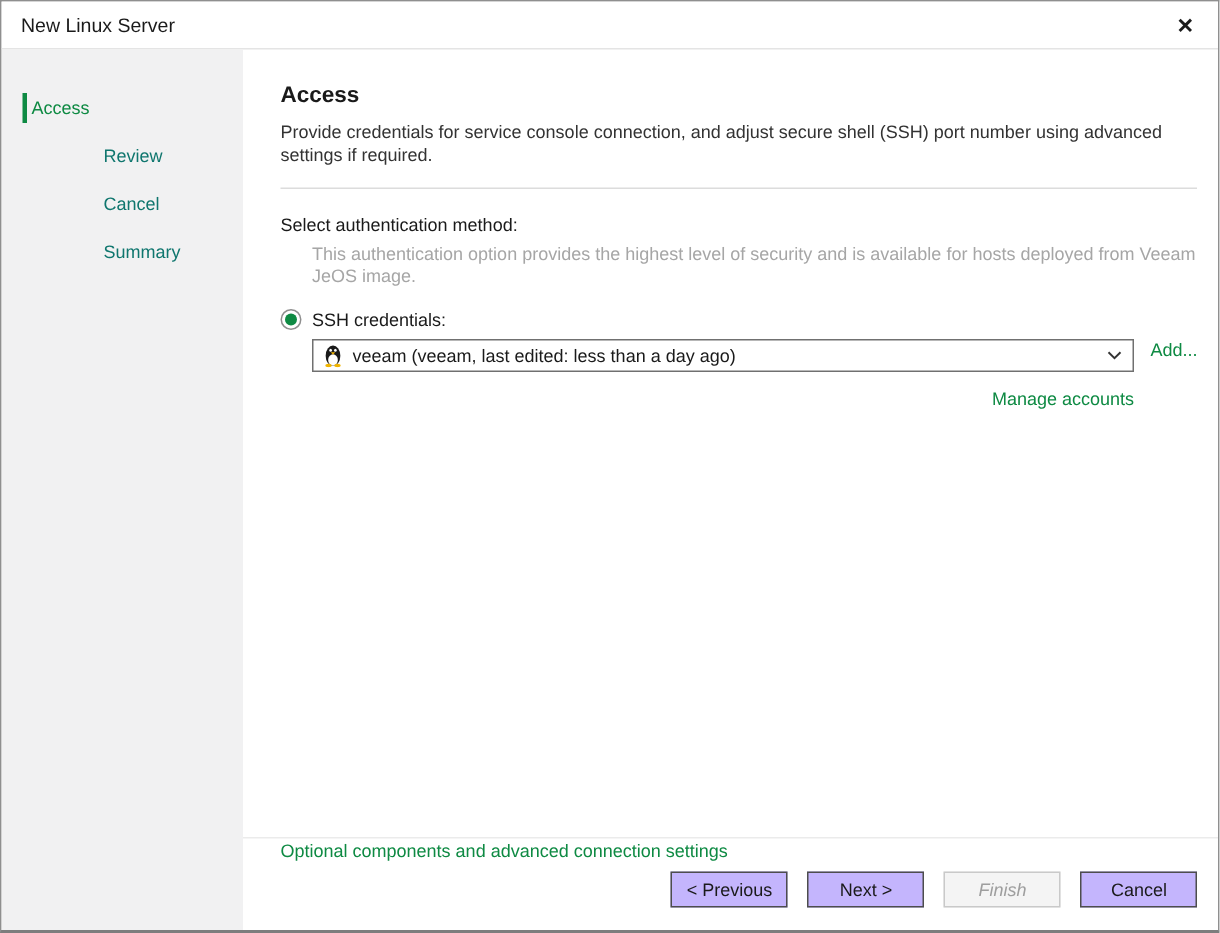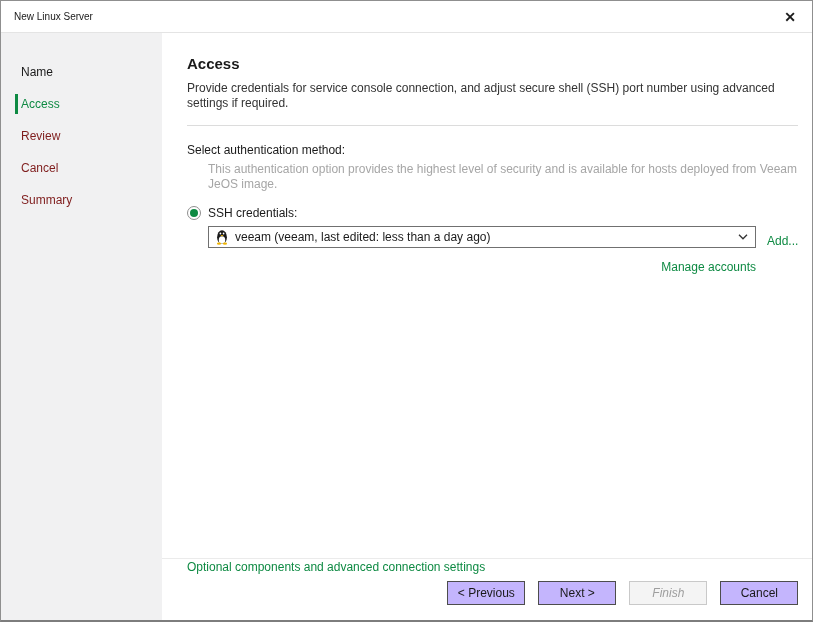--- a/index.html
+++ b/index.html
@@ -13,21 +13,21 @@
     overflow: hidden;
   }
   
   .titlebar {
     height: 32px;
     display: flex; align-items: center;
     background: #ffffff;
     border-bottom: 1px solid #e4e4e4;
     padding: 0 12px 0 13px;
   }
-  .titlebar .title { font-size: 10px; color: #1a1a1a; }
+  .titlebar .title { font-size: 13px; color: #1a1a1a; }
   .titlebar .close {
     margin-left: auto;
     font-size: 14px; font-weight: 700; color: #1a1a1a;
     line-height: 14px; cursor: pointer; padding: 2px 4px;
   }
   
   .body { display: flex; height: 588px; }
   .sidebar {
     width: 161px; flex: 0 0 161px;
     background: #f1f1f2;
@@ -40,21 +40,21 @@
     font-size: 12px; color: #1a1a1a;
     cursor: pointer;
   }
   .step.active { color: #0e8a43; }
   .step.active::before {
     content: "";
     position: absolute; left: 14px; top: 6px;
     width: 3px; height: 20px;
     background: #0e8a43;
   }
-  .step.pending { color: #7f1d1d; }
+  .step.pending { color: #0f766e; margin-left: 48px; }
   .content {
     position: relative;
     flex: 1;
     padding: 22px 18px 0 25px;
   }
   .heading { font-size: 15px; font-weight: 700; color: #1a1a1a; }
   .desc {
     margin-top: 9px;
     font-size: 12px; line-height: 15px; color: #333333;
     max-width: 590px;
@@ -77,21 +77,21 @@
   .radio-circle .dot { width: 8px; height: 8px; border-radius: 50%; background: transparent; }
   .radio-row.selected .radio-circle .dot { background: #0e8a43; }
   .radio-label { margin-left: 7px; font-size: 12px; color: #1a1a1a; }
   .radio-desc {
     margin: 5px 0 0 21px;
     font-size: 12px; line-height: 15px;
     color: #a6a6a6;
     max-width: 590px;
   }
   
-  .cred-row { display: flex; align-items: flex-end; margin: 6px 0 0 21px; }
+  .cred-row { display: flex; align-items: flex-start; margin: 6px 0 0 21px; }
   .dropdown {
     width: 548px; height: 22px;
     border: 1px solid #707070;
     background: #ffffff;
     display: flex; align-items: center;
     padding: 0 7px 0 6px;
     cursor: pointer;
   }
   .dropdown .penguin { flex: 0 0 14px; height: 16px; }
   .dropdown .value { margin-left: 6px; font-size: 12px; color: #1a1a1a; white-space: nowrap; overflow: hidden; }
@@ -130,23 +130,20 @@
 
 <div class="window">
 
   <div class="titlebar">
     <span class="title">New Linux Server</span>
     <span class="close">✕</span>
   </div>
 
   <div class="body">
     <div class="sidebar">
-      <div class="step">
-        <span>Name</span>
-      </div>
       <div class="step active">
         <span>Access</span>
       </div>
       <div class="step pending">
         <span>Review</span>
       </div>
       <div class="step pending">
         <span>Cancel</span>
       </div>
       <div class="step pending">

